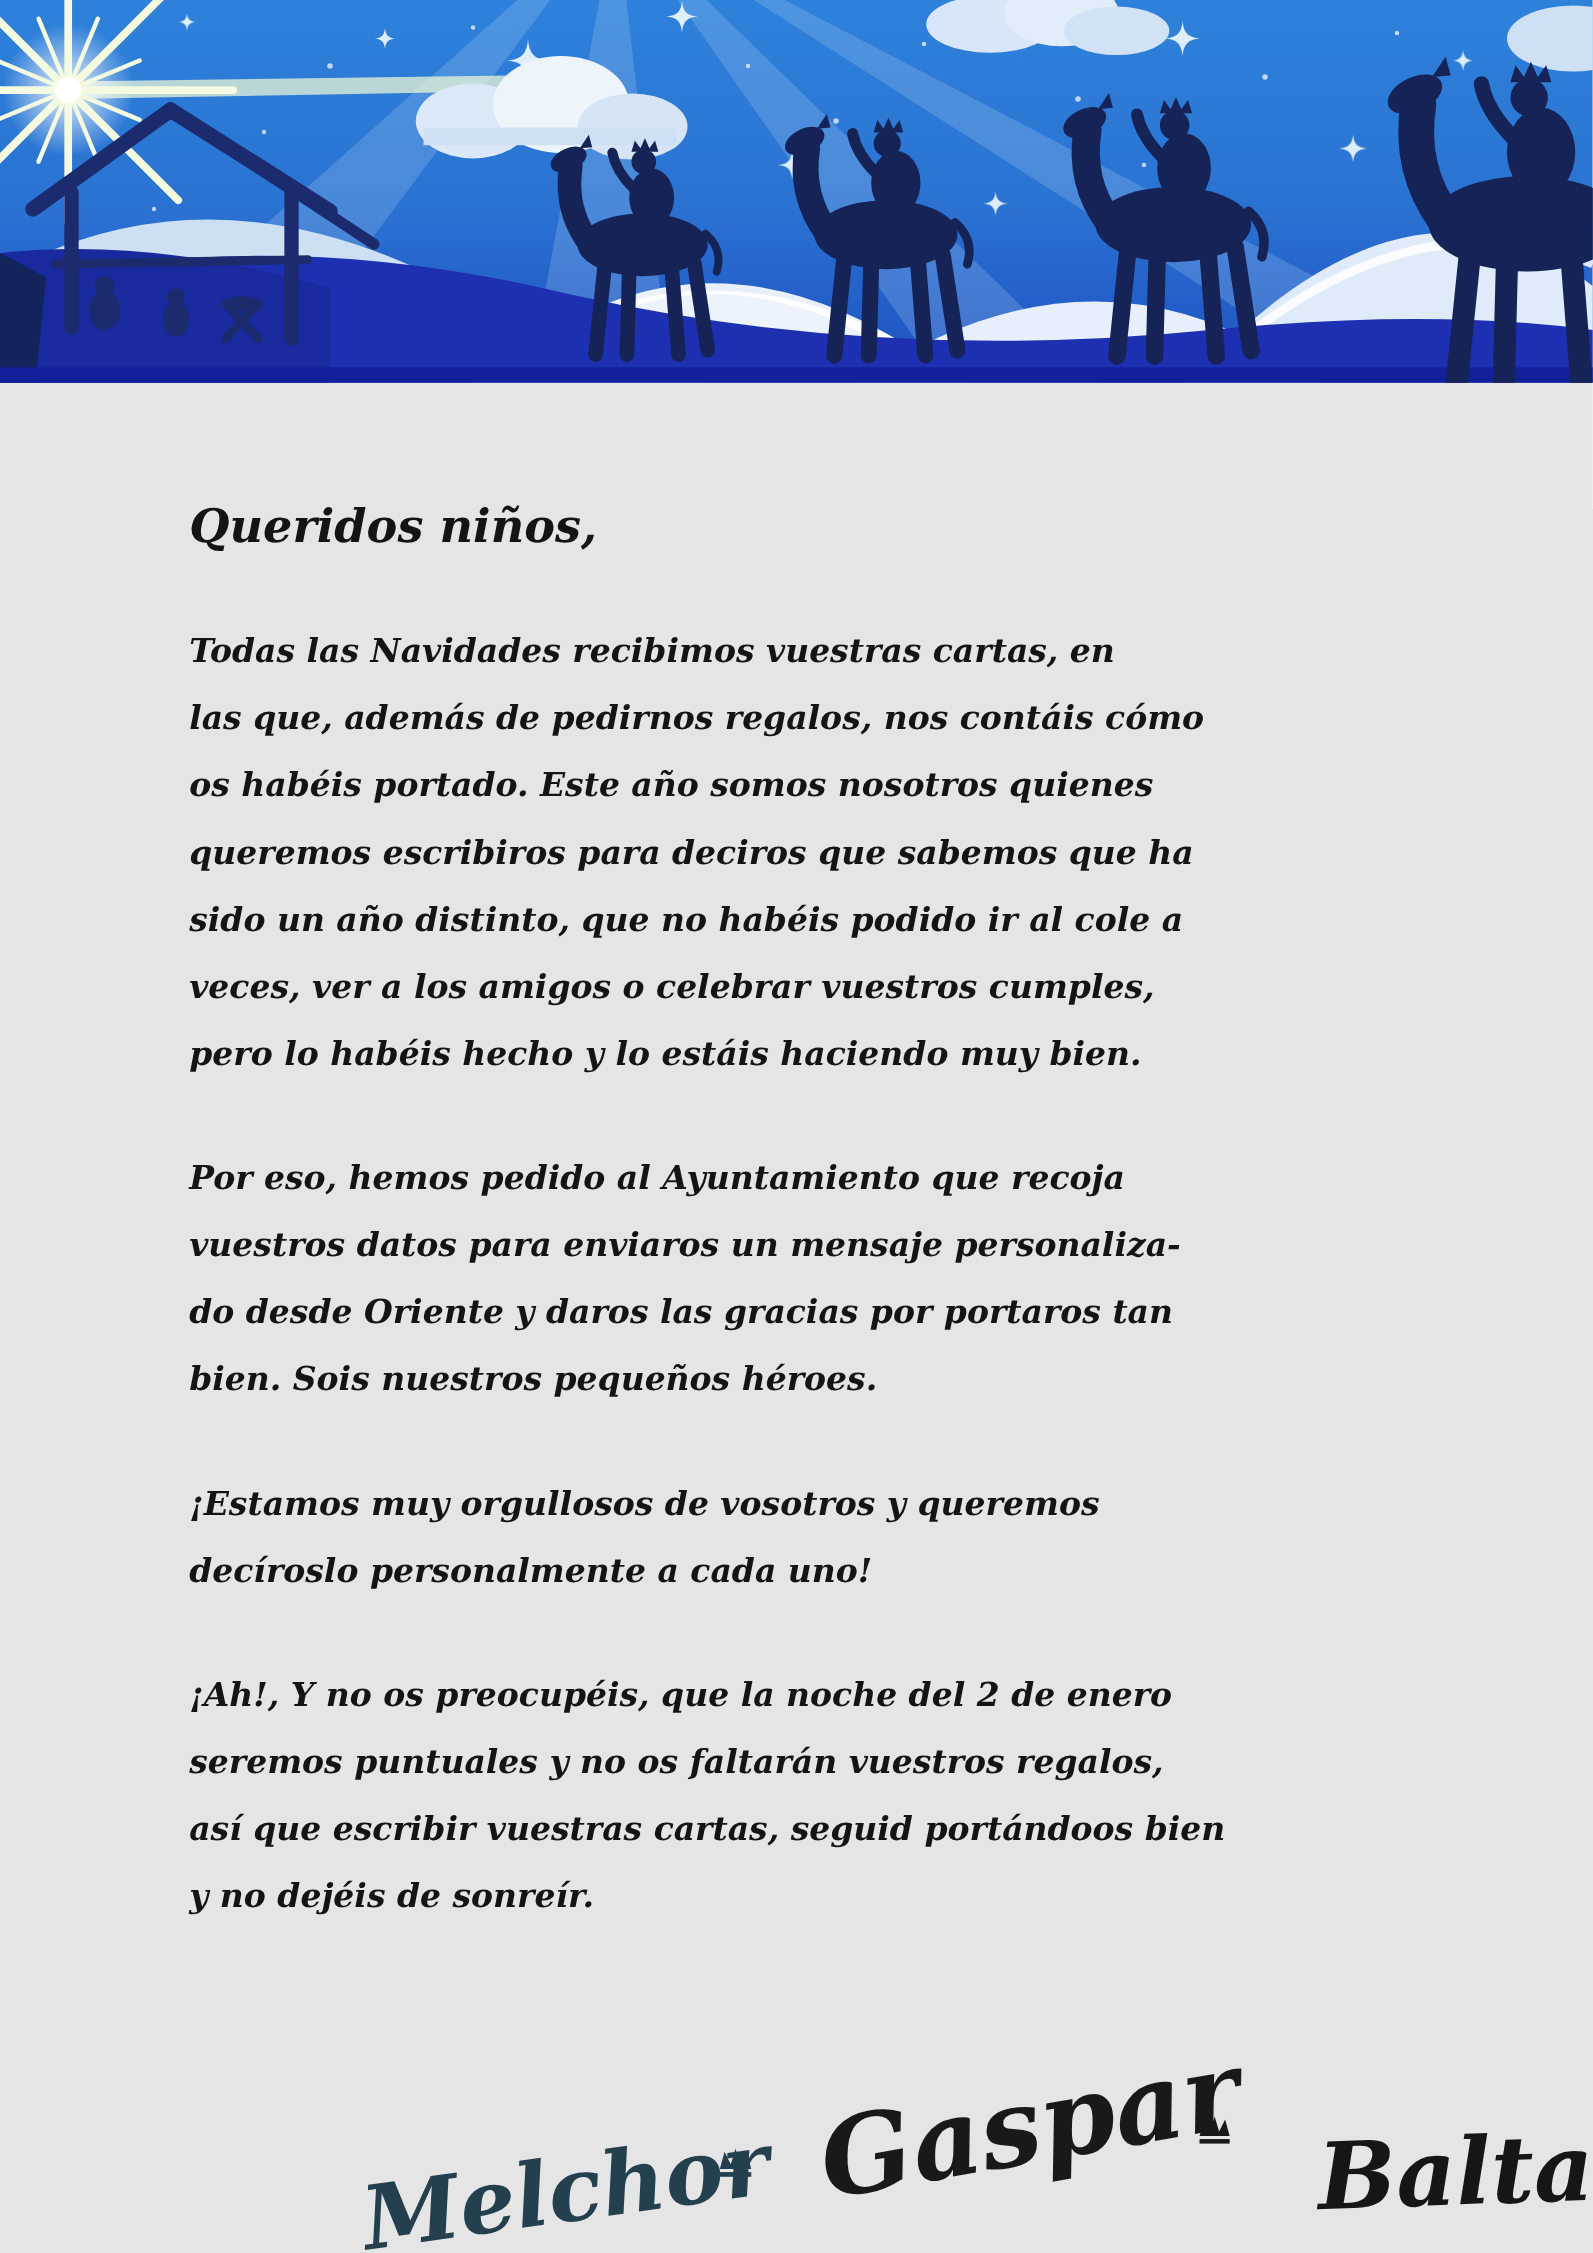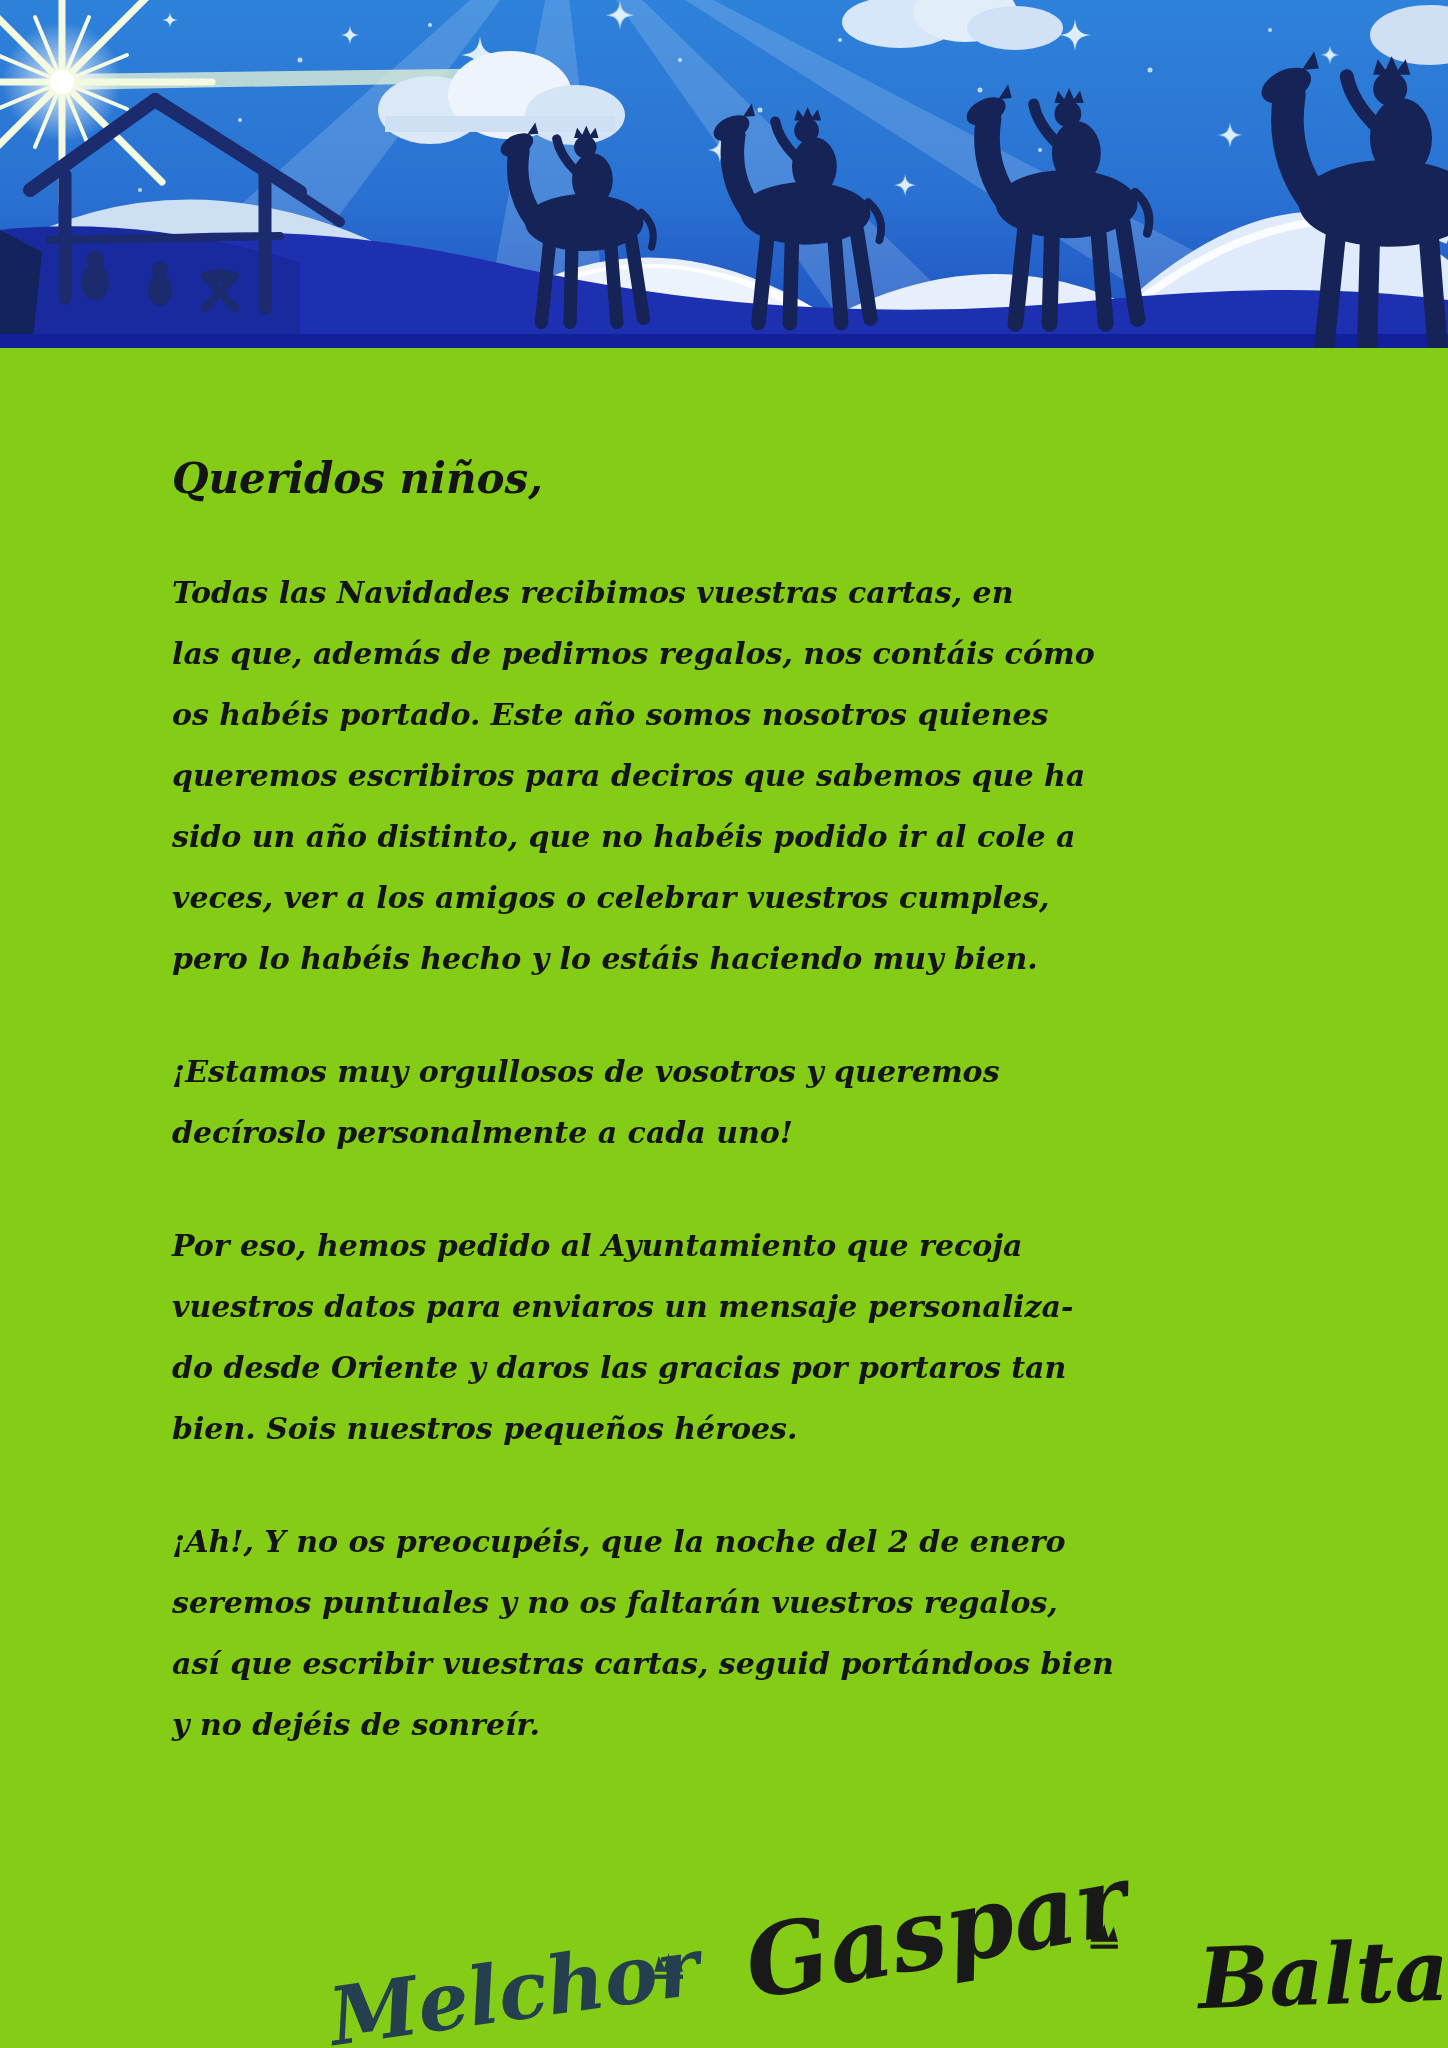--- a/index.html
+++ b/index.html
@@ -1,17 +1,17 @@
 <!DOCTYPE html>
 <html><head>
 <meta charset="utf-8">
 <style>
   html,body{margin:0;padding:0;background:#ffffff;}
   .page{
-    position:relative;width:1448px;height:2048px;background:#84cc16;
+    position:relative;width:1448px;height:2048px;background:#e5e5e5;
     overflow:hidden;font-family:"DejaVu Serif",serif;
   }
   .header{position:absolute;top:0;left:0;width:1448px;height:348px;line-height:0;}
   .letter-body{position:absolute;top:348px;left:0;width:1448px;padding:100px 0 0 172px;box-sizing:border-box;}
   .scripty{font-family:"DejaVu Serif",serif;font-style:italic;font-weight:700;color:#141414;}
   .salutation{font-size:42px;line-height:62px;margin:0 0 52px 0;}
   .para{font-size:30px;line-height:61px;margin:0 0 52px 0;white-space:pre-line;width:1240px;}
   .signatures{display:flex;align-items:flex-start;padding-left:150px;margin-top:6px;}
   .sig{line-height:0;}
   .sig-melchor{margin-top:70px;}
@@ -179,27 +179,27 @@
     <p class="scripty salutation">Queridos niños,</p>
 
     <p class="scripty para">Todas las Navidades recibimos vuestras cartas, en
 las que, además de pedirnos regalos, nos contáis cómo
 os habéis portado. Este año somos nosotros quienes
 queremos escribiros para deciros que sabemos que ha
 sido un año distinto, que no habéis podido ir al cole a
 veces, ver a los amigos o celebrar vuestros cumples,
 pero lo habéis hecho y lo estáis haciendo muy bien.</p>
 
-    <p class="scripty para">¡Estamos muy orgullosos de vosotros y queremos
-decíroslo personalmente a cada uno!</p>
-
     <p class="scripty para">Por eso, hemos pedido al Ayuntamiento que recoja
 vuestros datos para enviaros un mensaje personaliza-
 do desde Oriente y daros las gracias por portaros tan
 bien. Sois nuestros pequeños héroes.</p>
+
+    <p class="scripty para">¡Estamos muy orgullosos de vosotros y queremos
+decíroslo personalmente a cada uno!</p>
 
     <p class="scripty para">¡Ah!, Y no os preocupéis, que la noche del 2 de enero
 seremos puntuales y no os faltarán vuestros regalos,
 así que escribir vuestras cartas, seguid portándoos bien
 y no dejéis de sonreír.</p>
 
     <div class="signatures">
 
       <div class="sig sig-melchor">
         <svg width="400" height="220" viewBox="0 0 420 230" xmlns="http://www.w3.org/2000/svg">

